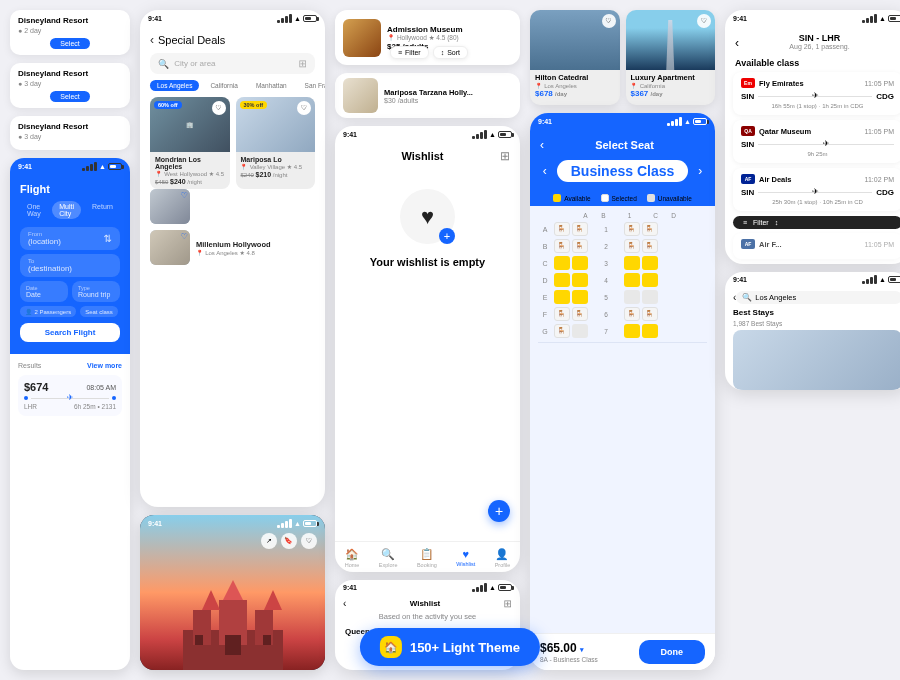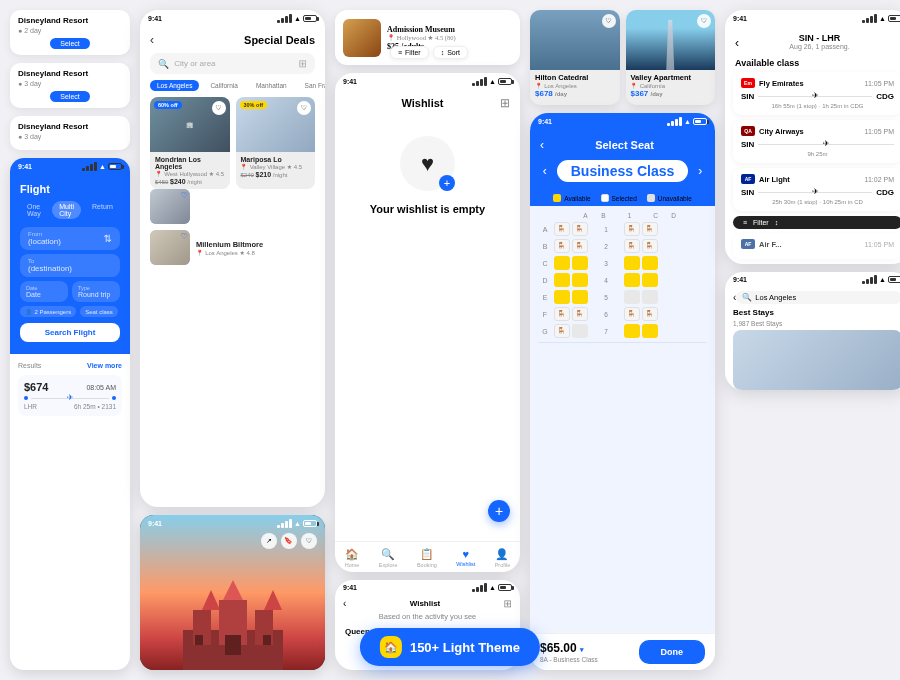--- a/index.html
+++ b/index.html
@@ -173,21 +173,21 @@
     }
 
     
     .col2 { display: flex; flex-direction: column; gap: 8px; }
 
     .special-deals-phone {
       flex: 1;
     }
     .sd-header { display: flex; align-items: center; gap: 4px; padding: 6px 10px; }
     .sd-back { font-size: 12px; color: #333; cursor: pointer; }
-    .sd-title { font-size: 11px; font-weight: 700; flex: 1; text-align: right; }
+    .sd-title { font-size: 11px; font-weight: 400; flex: 1; text-align: left; }
     .sd-search {
       margin: 0 10px 6px;
       background: #f5f5f5;
       border-radius: 8px;
       padding: 5px 8px;
       display: flex;
       align-items: center;
       gap: 5px;
       font-size: 8px;
       color: #aaa;
@@ -347,21 +347,21 @@
       padding: 0 8px;
       position: relative;
     }
     .museum-img {
       width: 38px;
       height: 38px;
       border-radius: 6px;
       background: linear-gradient(135deg, #d4a050, #8b4513);
       flex-shrink: 0;
     }
-    .museum-info { flex: 1; font-family: Liberation Serif, serif; }
+    .museum-info { flex: 1; }
     .museum-name { font-size: 8px; font-weight: 700; }
     .museum-loc { font-size: 6.5px; color: #888; }
     .museum-price { font-size: 8px; font-weight: 700; }
     .filter-sort-bar {
       display: flex;
       gap: 4px;
       position: absolute;
       bottom: 6px;
       left: 55px;
     }
@@ -877,21 +877,21 @@
           <div style="width:100%;height:100%;background:linear-gradient(135deg,#c0c8d0,#808898);border-radius:6px;"></div>
           <span class="rec-heart">♡</span>
         </div>
       </div>
       <div class="rec-card">
         <div class="rec-img">
           <div style="width:100%;height:100%;background:linear-gradient(135deg,#d0c8b8,#a0988a);border-radius:6px;"></div>
           <span class="rec-heart">♡</span>
         </div>
         <div class="rec-info">
-          <div class="rec-name">Millenium Biltmore</div>
+          <div class="rec-name">Millenium Hollywood</div>
           <div class="rec-loc">
             <span>📍</span>
             <span>Los Angeles</span>
             <span> ★ 4.8</span>
           </div>
         </div>
       </div>
     </div>
 
     <div class="castle-phone">
@@ -956,20 +956,30 @@
           <span>≡</span>
           <span>Filter</span>
         </button>
         <button class="filter-btn">
           <span>↕</span>
           <span>Sort</span>
         </button>
       </div>
     </div>
 
+    <div class="mariposa-strip">
+      <div class="mariposa-img"></div>
+      <div>
+        <div style="font-size:7.5px;font-weight:700;">Mariposa Tarzana Holly...</div>
+        <div style="font-size:7px;color:#888;">
+          <span>$30</span>
+          <span>/adults</span>
+        </div>
+      </div>
+    </div>
 
     <div class="phone wishlist-phone" style="flex:1;display:flex;flex-direction:column;position:relative;">
       <div class="status-bar" style="padding:4px 8px;">
         <span>9:41</span>
         <div class="status-icons">
           <div class="signal-bars">
             <span style="height:3px;"></span>
               <span style="height:5px;"></span>
               <span style="height:7px;"></span>
               <span style="height:9px;"></span>
@@ -1059,21 +1069,21 @@
             <span style="color:#888;font-size:6px;">/day</span>
           </div>
         </div>
       </div>
       <div class="attraction-card">
         <div class="attr-img-2">
           <div class="burj-shape"></div>
         </div>
         <div class="attr-heart">♡</div>
         <div class="attr-info">
-          <div class="attr-name">Valley Apartment</div>
+          <div class="attr-name">Luxury Apartment</div>
           <div class="attr-loc">
             <span>📍</span>
             <span>California</span>
           </div>
           <div class="attr-price">
             <span>$367</span>
             <span style="color:#888;font-size:6px;">/day</span>
           </div>
         </div>
       </div>
@@ -1325,38 +1335,38 @@
           <span class="airline-arr">CDG</span>
         </div>
         <div class="airline-stop">16h 55m (1 stop) · 1h 25m in CDG</div>
       </div>
 
       <div class="airline-card">
         <div class="airline-header">
           <div class="airline-logo airline-logo-qatar">
             <span style="color:#fff;font-size:5px;font-weight:700;">QA</span>
           </div>
-          <span class="airline-name">City Airways</span>
+          <span class="airline-name">Qatar Museum</span>
           <span style="font-size:7px;color:#888;margin-left:auto;">11:05 PM</span>
         </div>
         <div class="airline-time-row">
           <span class="airline-dep">SIN</span>
           <div class="airline-route-line">
             <span class="airline-plane">✈</span>
           </div>
         </div>
         <div class="airline-stop">9h 25m</div>
       </div>
 
       <div class="airline-card">
         <div class="airline-header">
           <div class="airline-logo airline-logo-airfrance">
             <span style="color:#fff;font-size:5px;font-weight:700;">AF</span>
           </div>
-          <span class="airline-name">Air Light</span>
+          <span class="airline-name">Air Deals</span>
           <span style="font-size:7px;color:#888;margin-left:auto;">11:02 PM</span>
         </div>
         <div class="airline-time-row">
           <span class="airline-dep">SIN</span>
           <div class="airline-route-line">
             <span class="airline-plane">✈</span>
           </div>
           <span class="airline-arr">CDG</span>
         </div>
         <div class="airline-stop">25h 30m (1 stop) · 10h 25m in CD</div>

